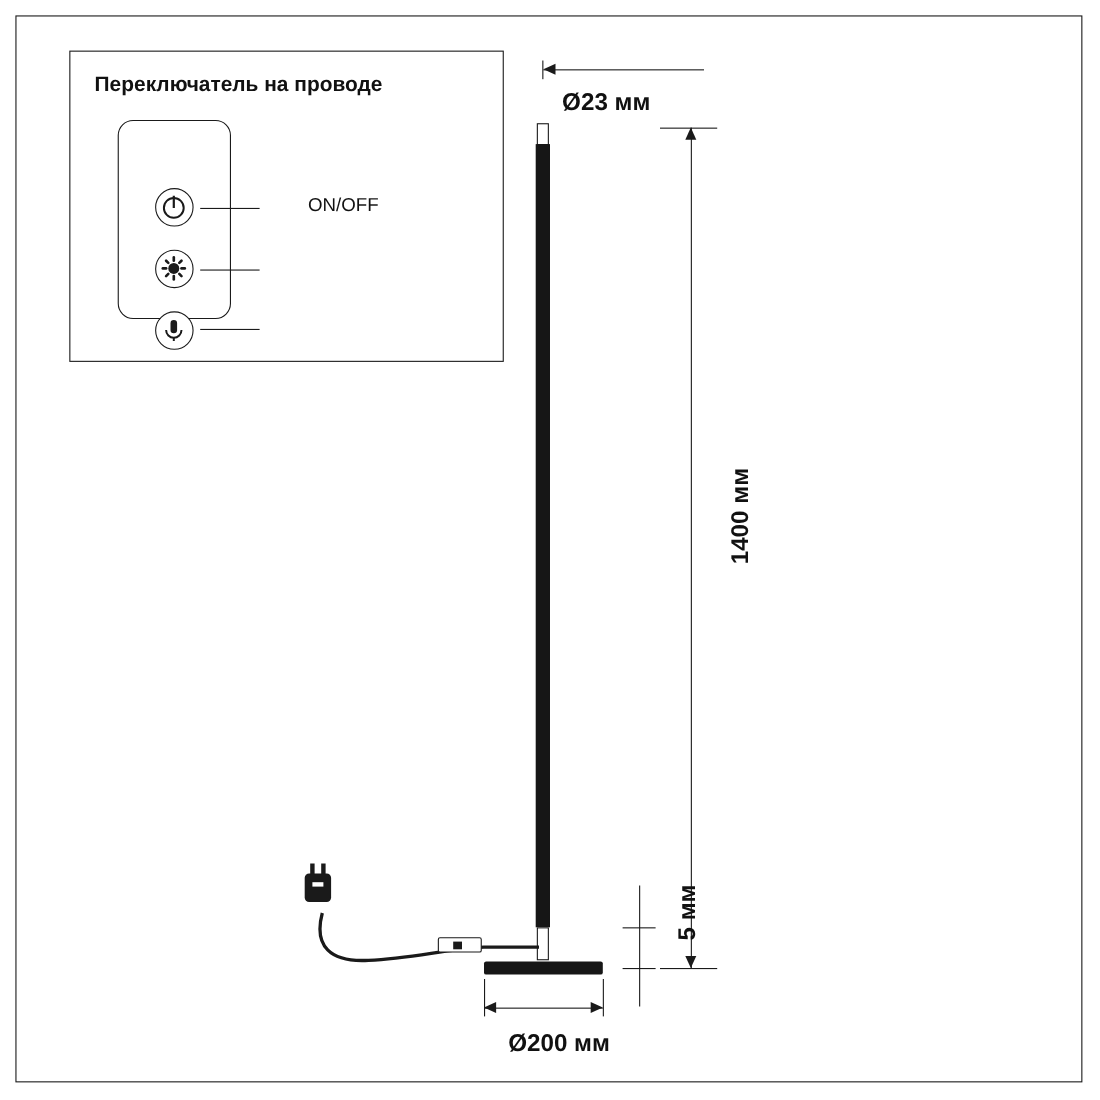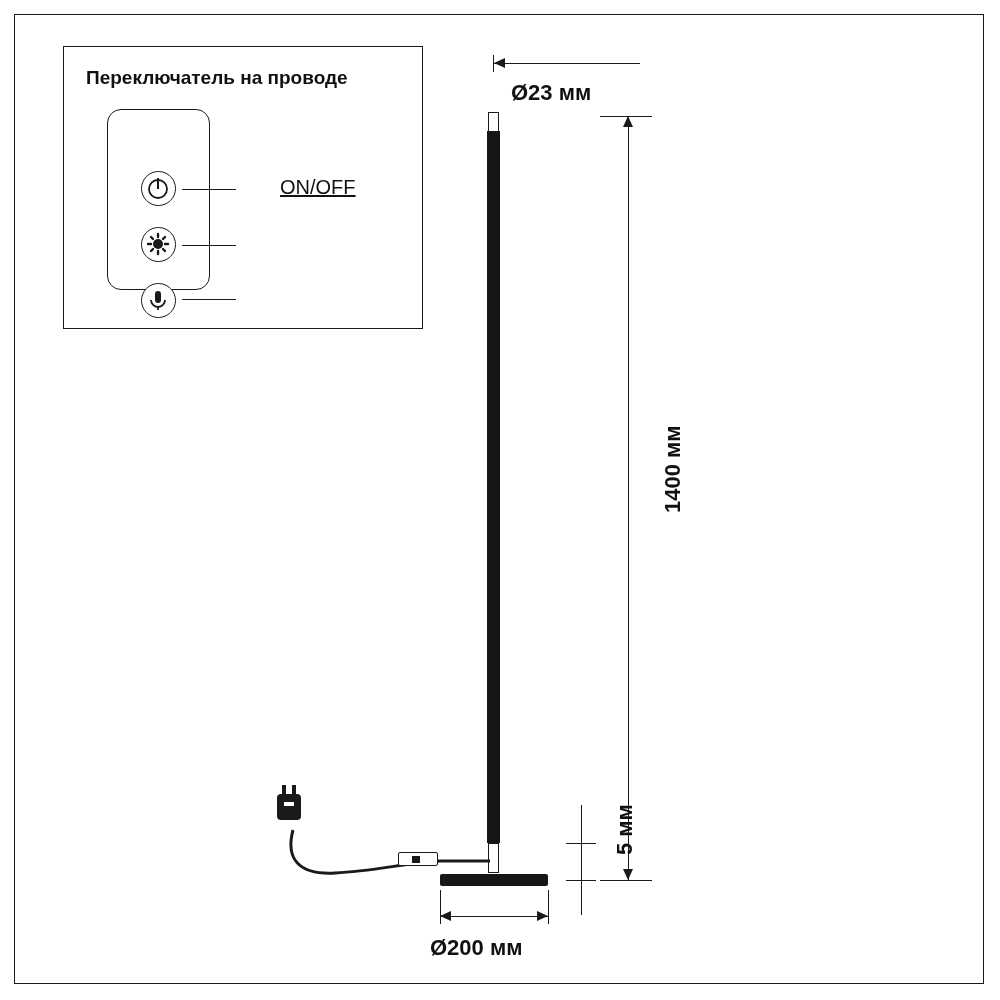--- a/index.html
+++ b/index.html
@@ -26,21 +26,21 @@
     height: 970px;
     border: 1px solid #1a1a1a;
     box-sizing: border-box;
   }
 
   
   #legend-box {
     position: absolute;
     left: 63px;
     top: 46px;
-    width: 360px;
+    width: 395px;
     height: 283px;
     border: 1px solid #1a1a1a;
     box-sizing: border-box;
     background: #fff;
   }
   #legend-title {
     position: absolute;
     left: 22px;
     top: 20px;
     font-size: 19px;
@@ -74,22 +74,21 @@
     border-top: 1.5px solid #1a1a1a;
   }
   .legend-label {
     position: absolute;
     font-size: 15.5px;
     color: #111;
     line-height: 18px;
     white-space: pre-line;
   }
   .legend-label.big {
-    font-size: 20px;
-    text-decoration: underline;
+    font-size: 17px;
   }
 
   
   #lamp-pole {
     position: absolute;
     left: 487px;
     top: 131px;
     width: 13px;
     height: 712px;
     background: #161616;
@@ -293,15 +292,15 @@
   <div class="dim-line-h" style="left:566px; top:843px; width:30px;"></div>
   <div class="dim-line-h" style="left:566px; top:880px; width:30px;"></div>
   <div class="dim-line-v" style="left:581px; top:805px; height:110px;"></div>
   <div class="dim-text vertical" style="left:612px; top:855px;">5 мм</div>
 
   <div class="dim-line-h" style="left:440px; top:916px; width:108px;"></div>
   <div class="arrow arrow-left" style="left:440px; top:911px;"></div>
   <div class="arrow arrow-right" style="left:537px; top:911px;"></div>
   <div class="dim-line-v" style="left:440px; top:890px; height:34px;"></div>
   <div class="dim-line-v" style="left:548px; top:890px; height:34px;"></div>
-  <div class="dim-text" style="left:430px; top:935px;">Ø200 мм</div>
+  <div class="dim-text" style="left:462px; top:935px;">Ø200 мм</div>
 
 </div>
 
 </body></html>

